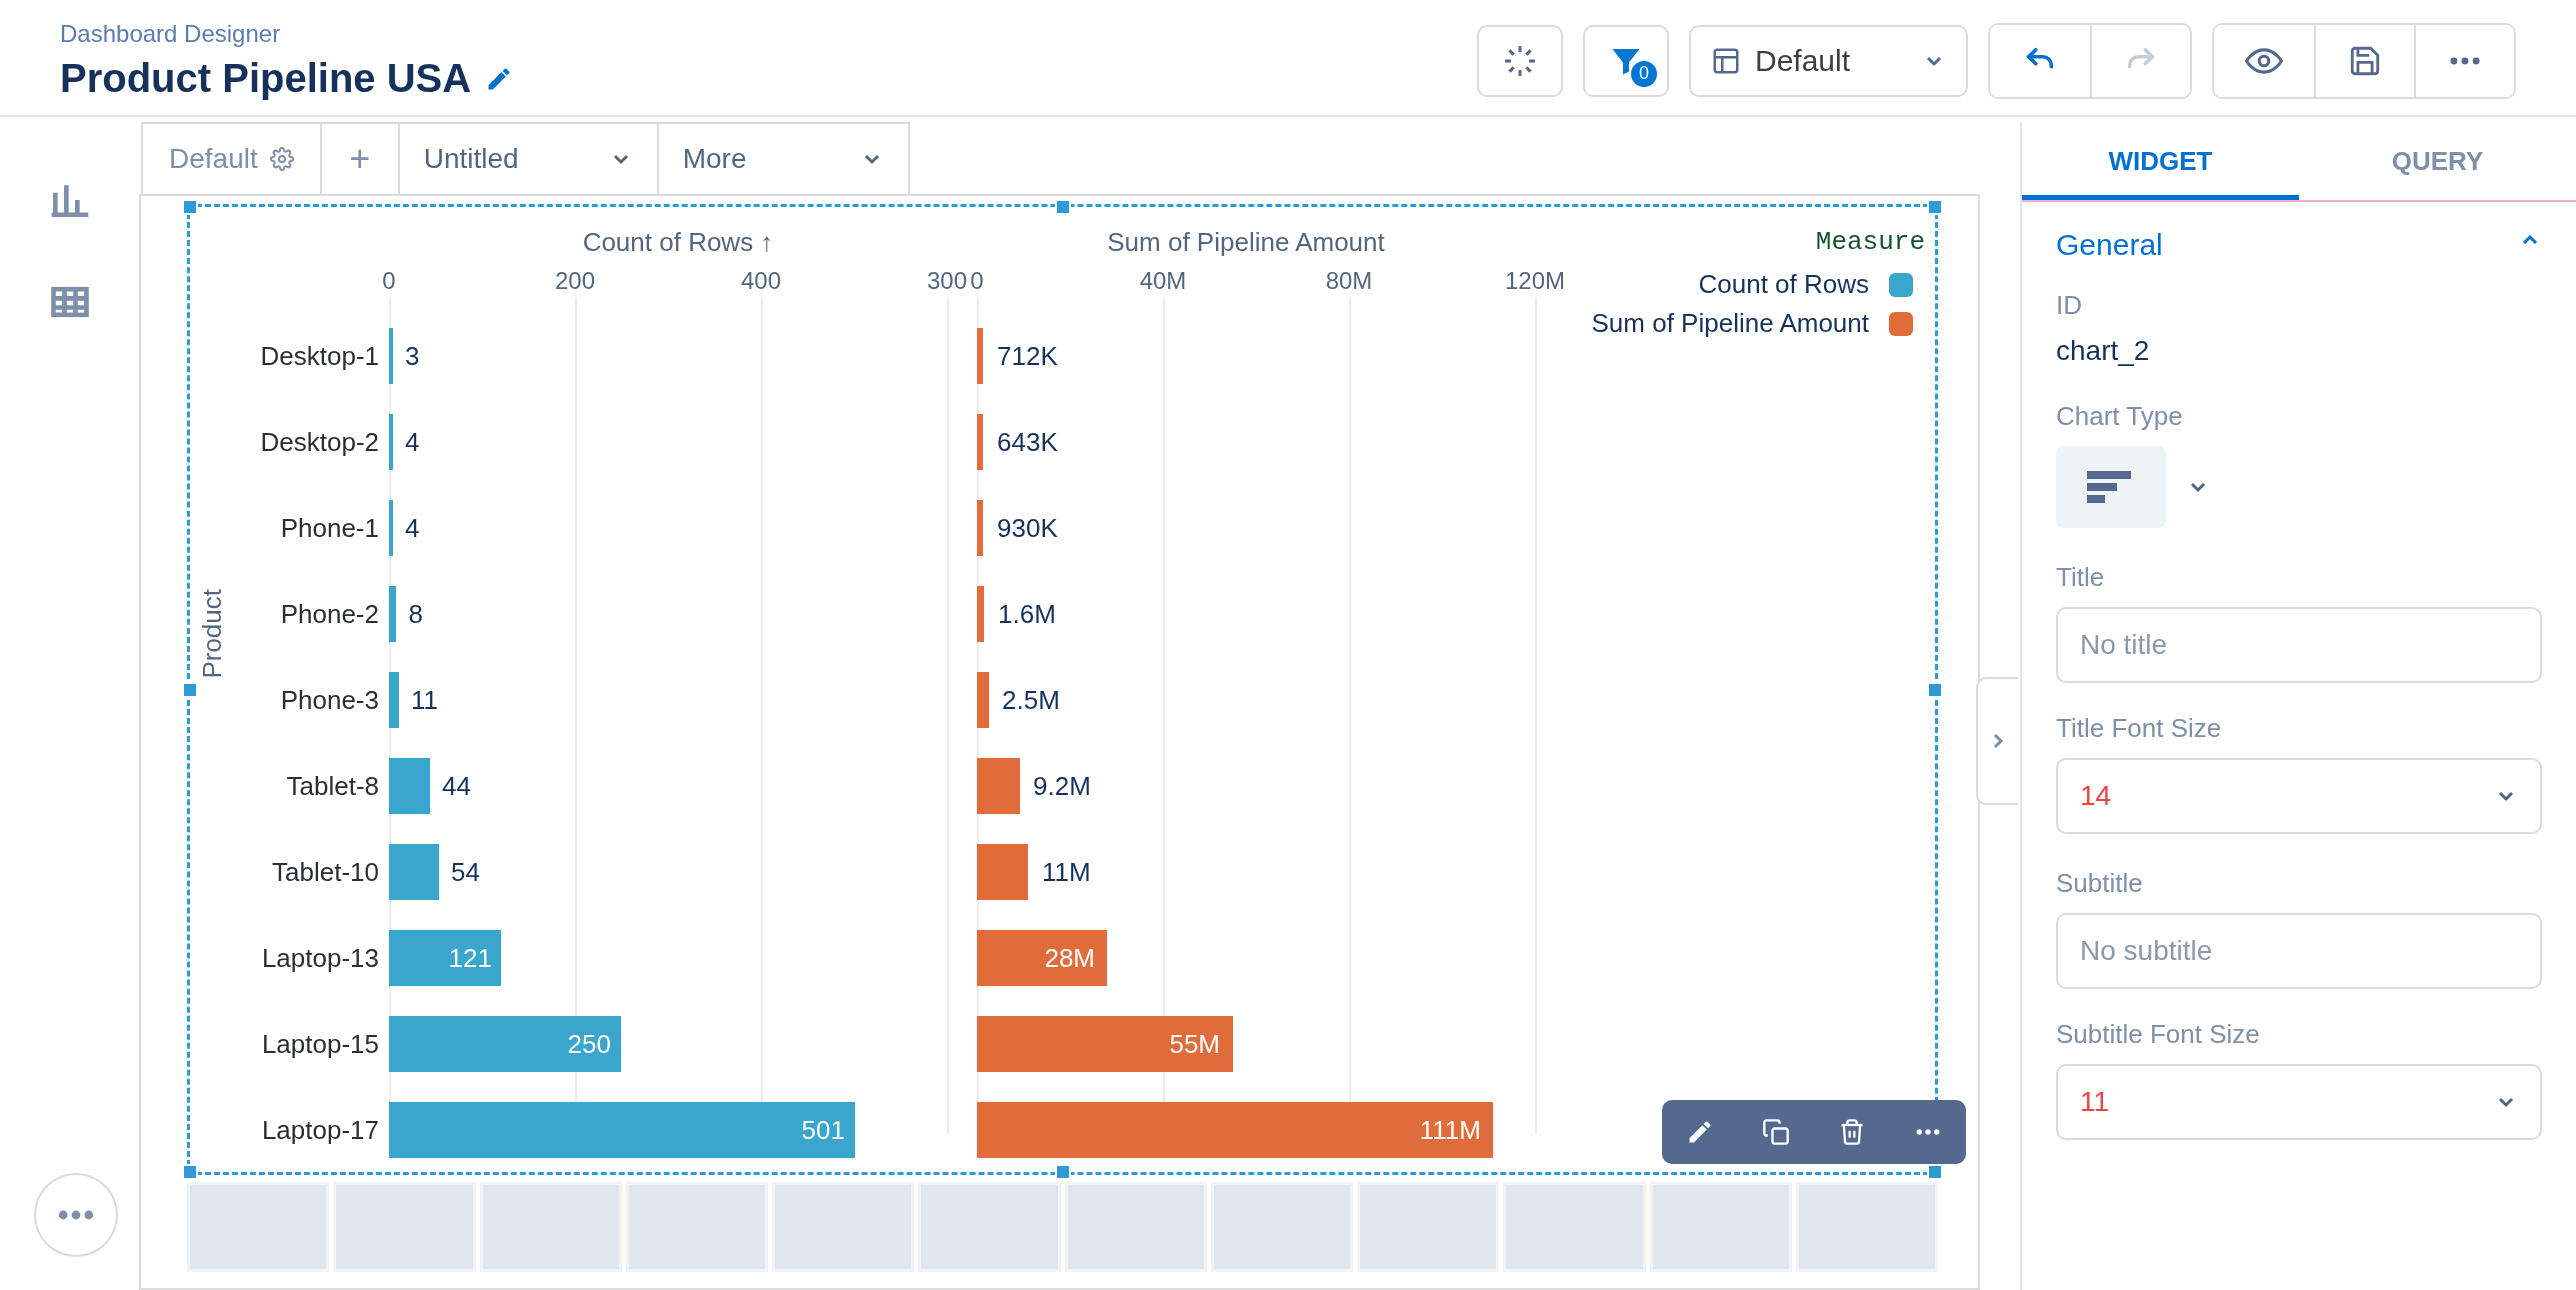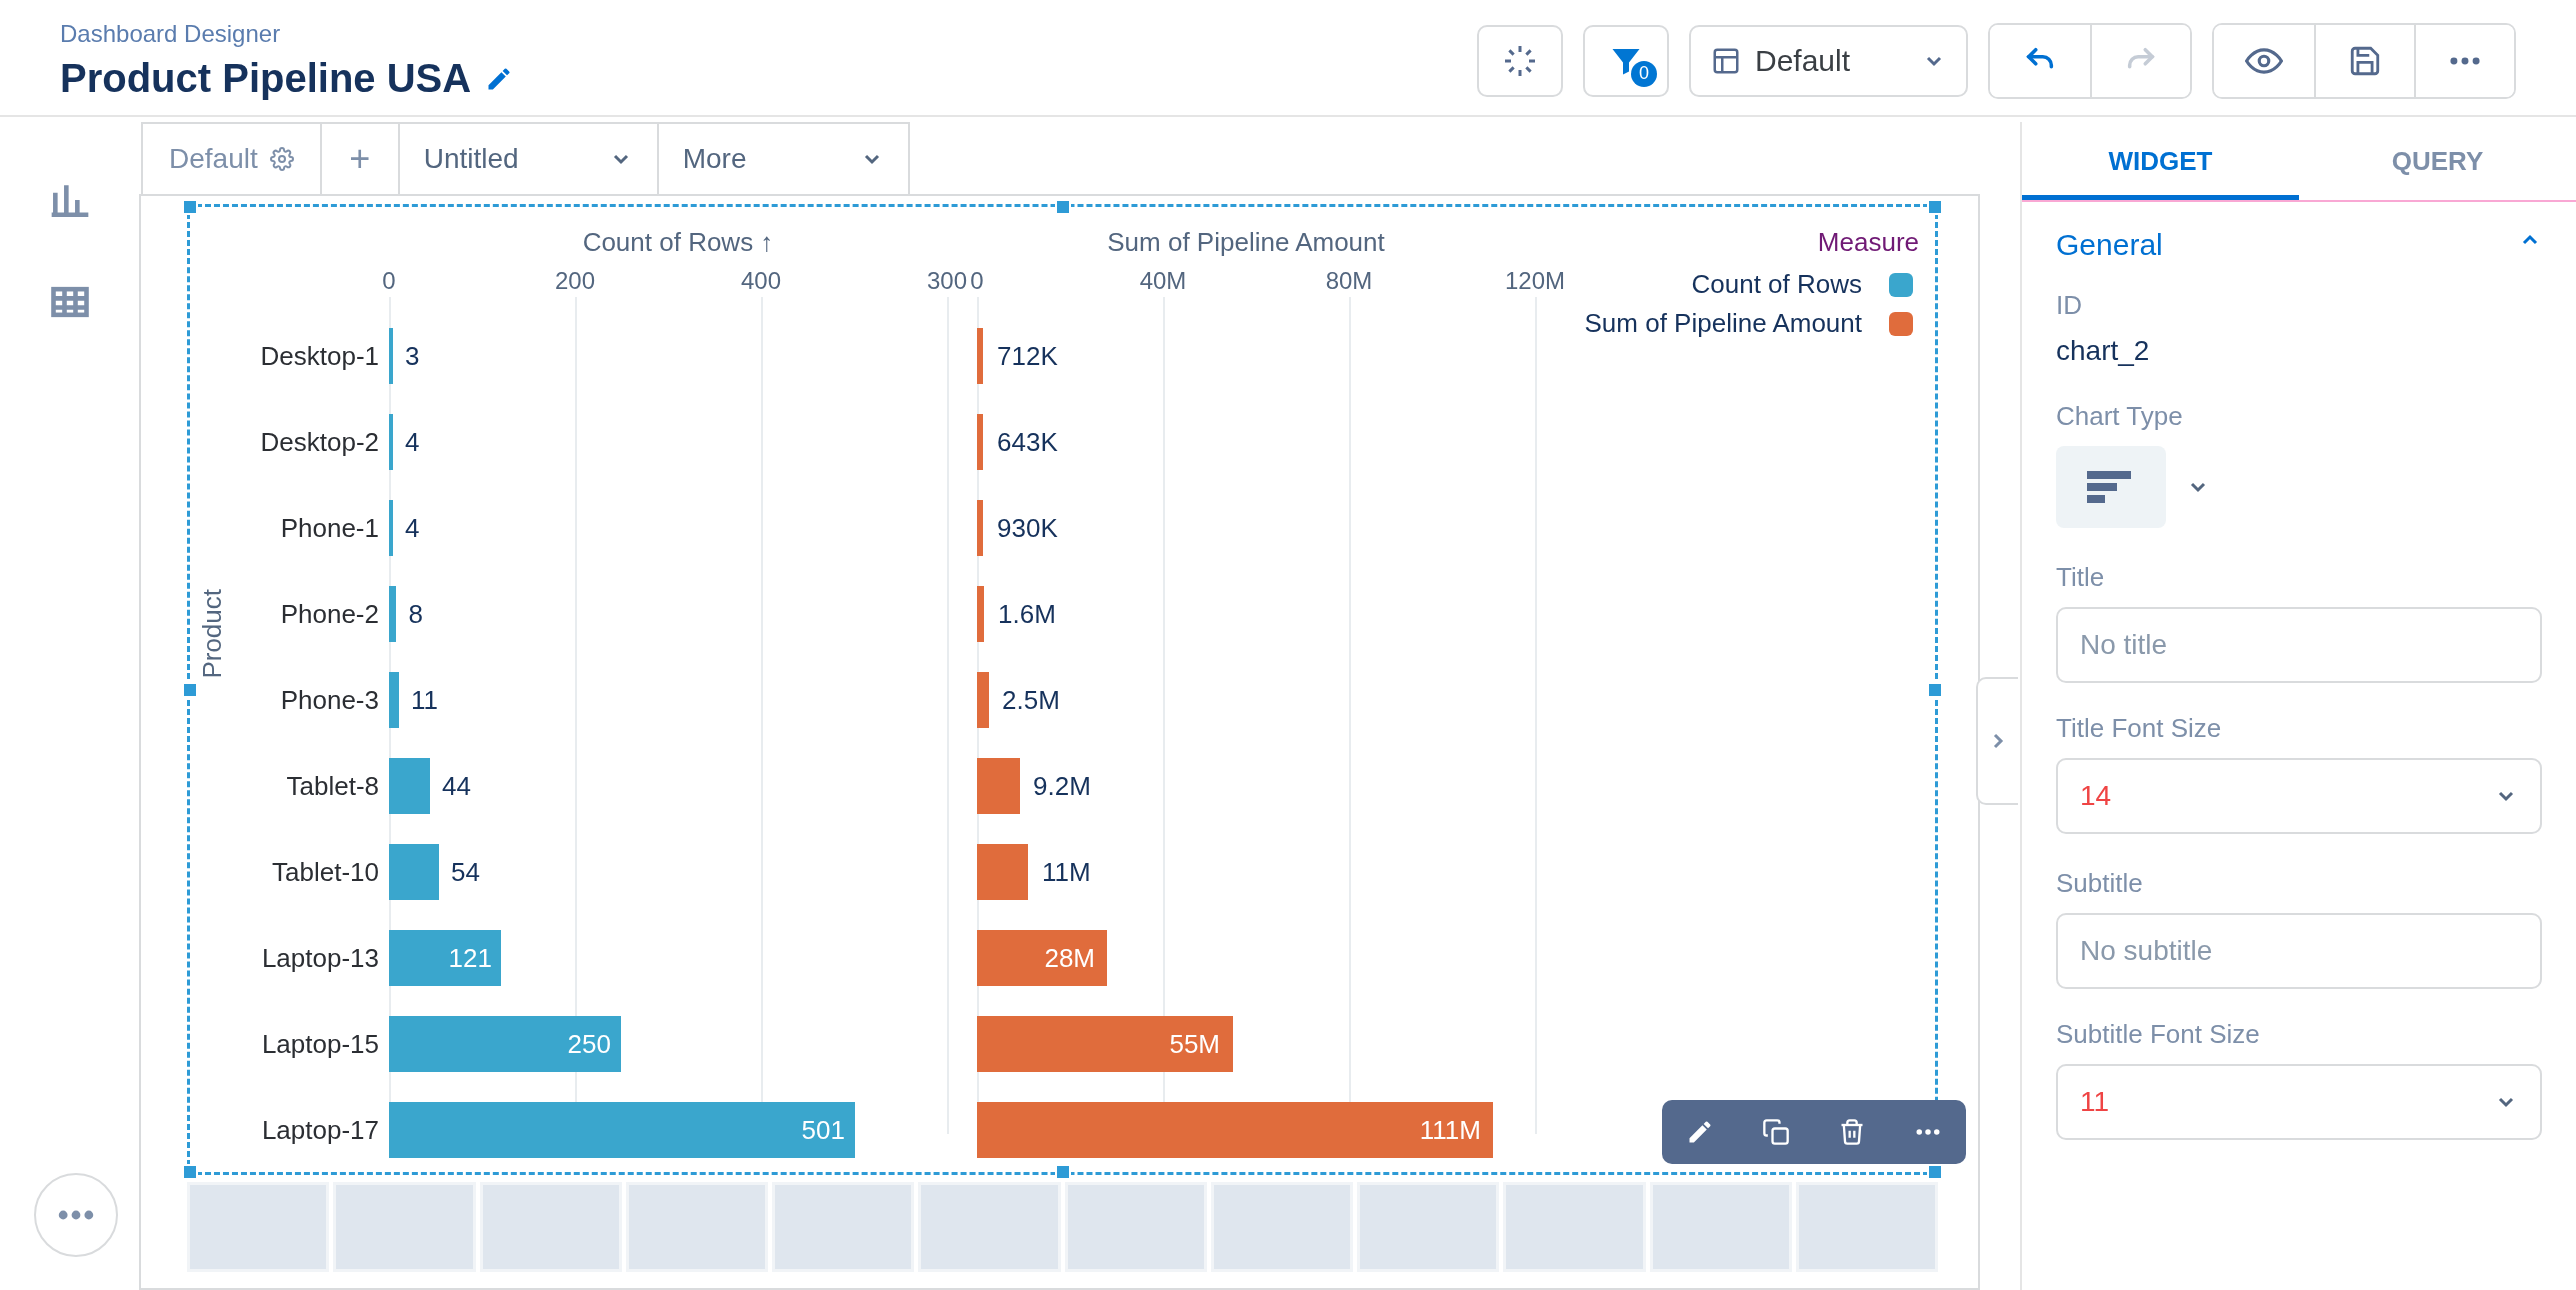--- a/index.html
+++ b/index.html
@@ -46,23 +46,23 @@
 .handle.sw{left:-8px;bottom:-8px;} .handle.s{left:50%;bottom:-8px;margin-left:-8px;} .handle.se{right:-8px;bottom:-8px;}
 .grid-tray { position:absolute; left: 46px; top: 986px; width: 1751px; height: 90px; display:flex; gap:4px; }
 .slot { flex:1; background:#dfe6ee; border:3px solid #f1f4f7; }
 
 
 .chart { position:absolute; inset:0; padding: 20px 20px 10px 50px; }
 .axis-titles { display:flex; }
 .axis-title { font-size: 26px; color:#53667f; text-align:center; }
 .axis-title.left { width: 558px; margin-left: 159px; }
 .axis-title.right { width: 558px; margin-left: 10px; }
-.measure-lbl { position:absolute; right: 16px; top: 20px; color:#701a75; font-size:26px; }
+.measure-lbl { position:absolute; right: 10px; top: 20px; color:#14532d; font-size:26px;font-family:Liberation Mono, monospace; }
 .legend { position:absolute; right: 22px; top: 62px; display:flex; flex-direction:column; gap:8px; align-items:flex-end; }
-.legend-row { display:flex; align-items:center; gap:27px; font-size:26px; color:#16325c; }
+.legend-row { display:flex; align-items:center; gap:20px; font-size:26px; color:#16325c; }
 .swatch { width:24px; height:24px; border-radius:6px; }
 .ylabel-vert { position:absolute; left: 22px; top: 50%; transform: rotate(-90deg) translateX(30%); transform-origin:left; font-size:26px; color:#53667f; }
 .plot-area { position:absolute; left: 199px; top: 60px; width: 1474px; height: 867px; }
 .ticks-row { position:absolute; top:0; left:0; width:100%; height:30px; }
 .tick { position:absolute; top:0; font-size:24px; color:#53667f; transform:translateX(-50%); }
 .gridline { position:absolute; top:30px; bottom:0; width:2px; background:#e8ecef; }
 .rows-wrap { position:absolute; top: 46px; left:0; width:100%; }
 .chart-row { height: 86px; display:flex; align-items:center; position:relative; }
 .cat-label { position:absolute; left: -10px; transform:translateX(-100%); font-size:26px; color:#2b2e33; white-space:nowrap; }
 .bar-track { position:absolute; top:50%; transform:translateY(-50%); height:56px; }

